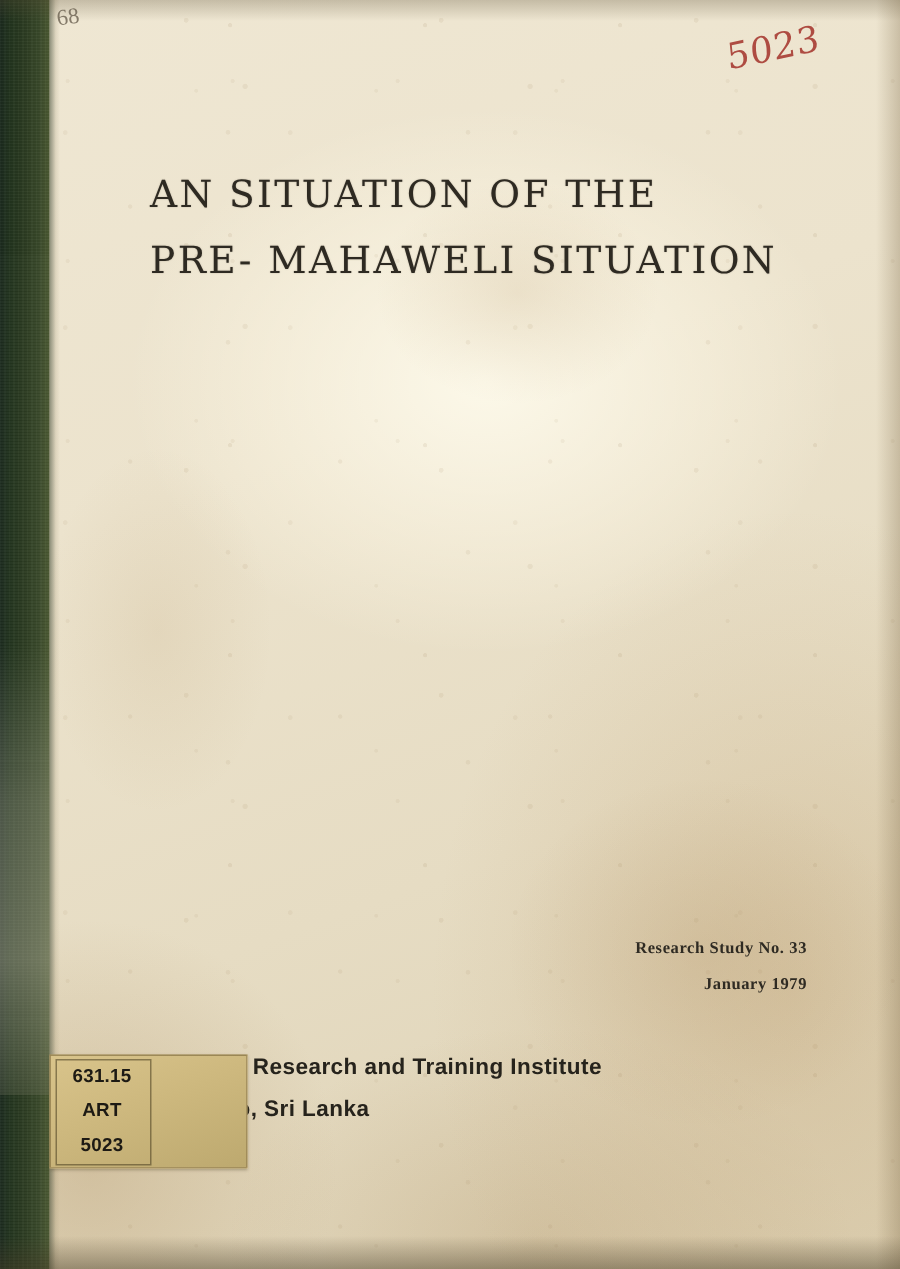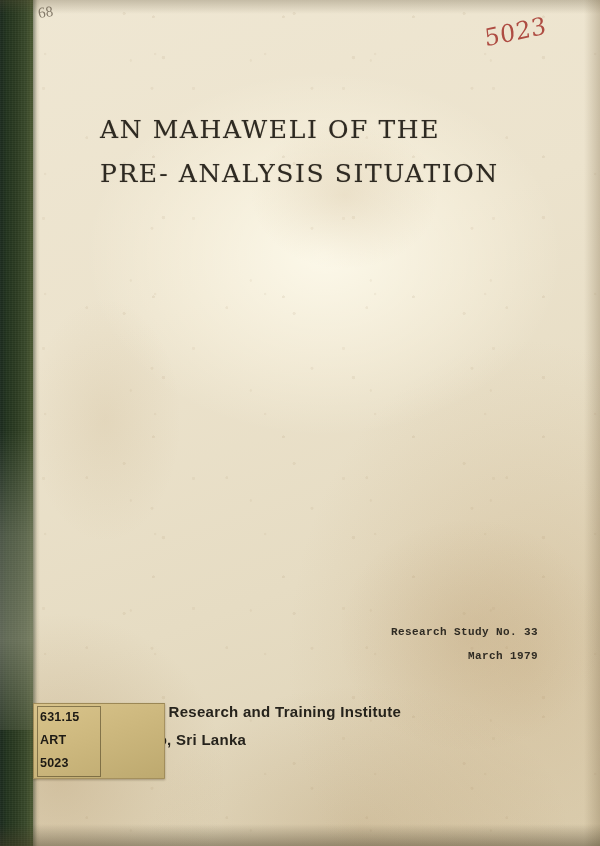--- a/index.html
+++ b/index.html
@@ -128,21 +128,21 @@
   }
 
   
   .study-info {
     position: absolute;
     right: 62px;
     top: 620px;
     text-align: right;
   }
   .study-info div {
-    font-family: Liberation Mono, monospace;
+    font-family: Liberation Serif, serif;
     font-weight: bold;
     font-size: 11px;
     letter-spacing: .4px;
     color: #2f2b23;
     line-height: 24px;
   }
 
   
   .publisher {
     position: absolute;
@@ -166,21 +166,21 @@
     width: 130px;
     height: 74px;
     background: linear-gradient(160deg, #d9c48b 0%, #cdb87e 45%, #bda96f 100%);
     border: 1px solid rgba(120,100,58,.5);
     box-shadow: 0 1px 2px rgba(60,48,20,.35);
   }
   .call-label-inner {
     position: absolute;
     left: 6px; top: 2px;
     width: 56px;
-    text-align: left;
+    text-align: center;
   }
   .call-label-inner div {
     font-family: "Liberation Sans", sans-serif;
     font-weight: bold;
     font-size: 12.5px;
     color: #1d1a14;
     line-height: 23px;
     letter-spacing: .2px;
   }
   .call-label-border {
@@ -206,27 +206,27 @@
   </div>
   <div class="spine-edge"></div>
   <div class="top-shadow"></div>
   <div class="right-edge"></div>
   <div class="bottom-shadow"></div>
 
   <div class="mark-topleft">68</div>
   <div class="mark-red">5023</div>
 
   <div class="title-block">
-    <div class="title-line">AN MAHAWELI OF THE</div>
-    <div class="title-line">PRE- ANALYSIS SITUATION</div>
+    <div class="title-line">AN SITUATION OF THE</div>
+    <div class="title-line">PRE- MAHAWELI SITUATION</div>
   </div>
 
   <div class="study-info">
     <div>Research Study  No. 33</div>
-    <div>March 1979</div>
+    <div>January 1979</div>
   </div>
 
   <div class="publisher">
     <div>Agrarian  Research  and  Training  Institute</div>
     <div>Colombo,  Sri Lanka</div>
   </div>
 
   <div class="call-label">
     <div class="call-label-border"></div>
     <div class="call-label-inner">

